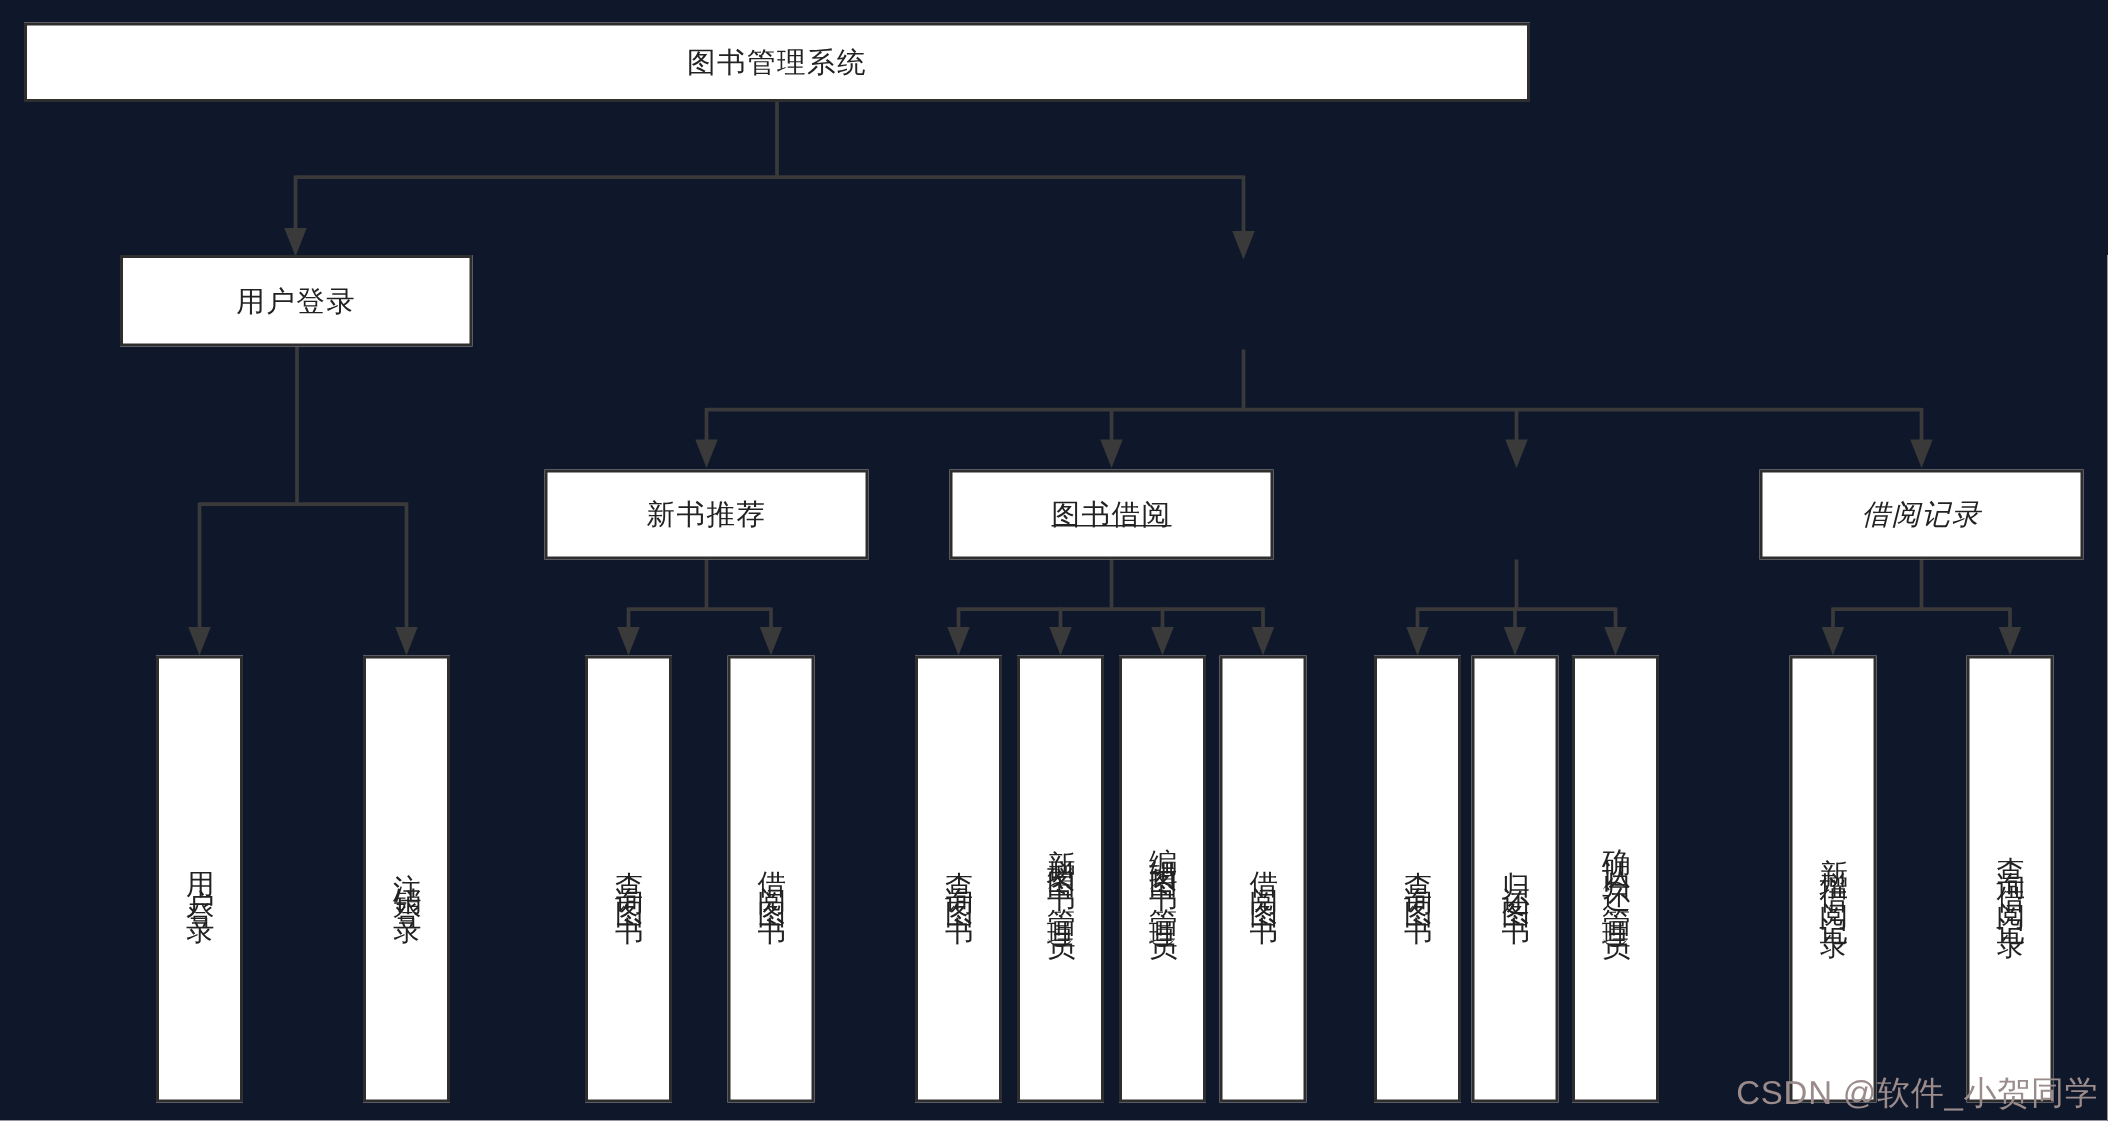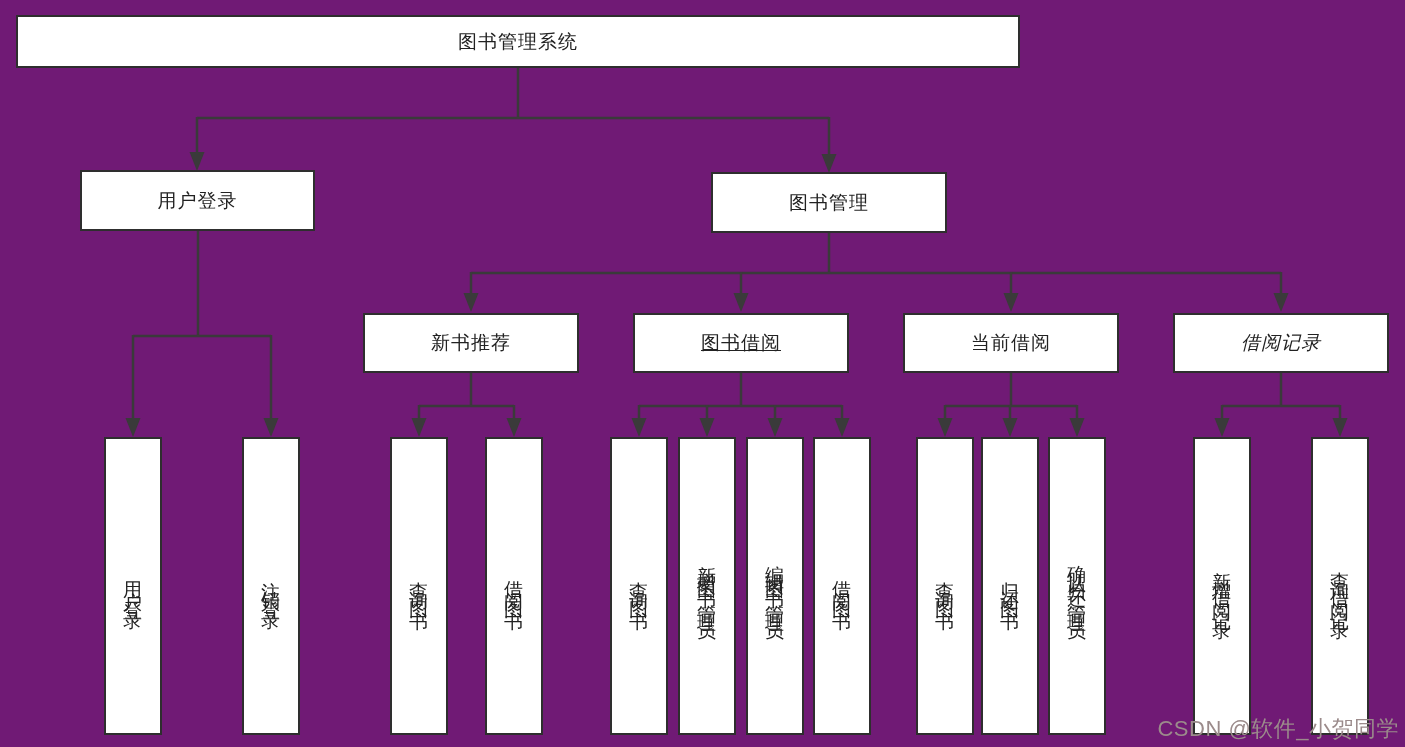--- a/index.html
+++ b/index.html
@@ -5,21 +5,21 @@
   html, body {
     margin: 0;
     padding: 0;
     background: #ffffff;
     font-family: "Liberation Sans", sans-serif;
   }
   #canvas {
     position: relative;
     width: 1405px;
     height: 747px;
-    background: #701a75;
+    background: #0f172a;
     overflow: hidden;
   }
   #connectors {
     position: absolute;
     left: 0; top: 0;
     width: 1405px;
     height: 747px;
     pointer-events: none;
   }
   .box {
@@ -124,32 +124,26 @@
     </g>
   </svg>
 
   <div class="box" style="left:16px; top:15px; width:1004px; height:53px;">
     <span>图书管理系统</span>
   </div>
 
   <div class="box" style="left:80px; top:170px; width:235px; height:61px;">
     <span>用户登录</span>
   </div>
-  <div class="box" style="left:711px; top:172px; width:236px; height:61px;">
-    <span>图书管理</span>
-  </div>
 
   <div class="box" style="left:363px; top:313px; width:216px; height:60px;text-align:right;">
     <span>新书推荐</span>
   </div>
   <div class="box" style="left:633px; top:313px; width:216px; height:60px;text-decoration:underline;">
     <span>图书借阅</span>
-  </div>
-  <div class="box" style="left:903px; top:313px; width:216px; height:60px;">
-    <span>当前借阅</span>
   </div>
   <div class="box" style="left:1173px; top:313px; width:216px; height:60px;font-style:italic;">
     <span>借阅记录</span>
   </div>
 
   <div class="box v" style="left:104px; top:437px; width:58px; height:298px;">
     <span>用户登录</span>
   </div>
   <div class="box v" style="left:242px; top:437px; width:58px; height:298px;">
     <span>注销登录</span>

